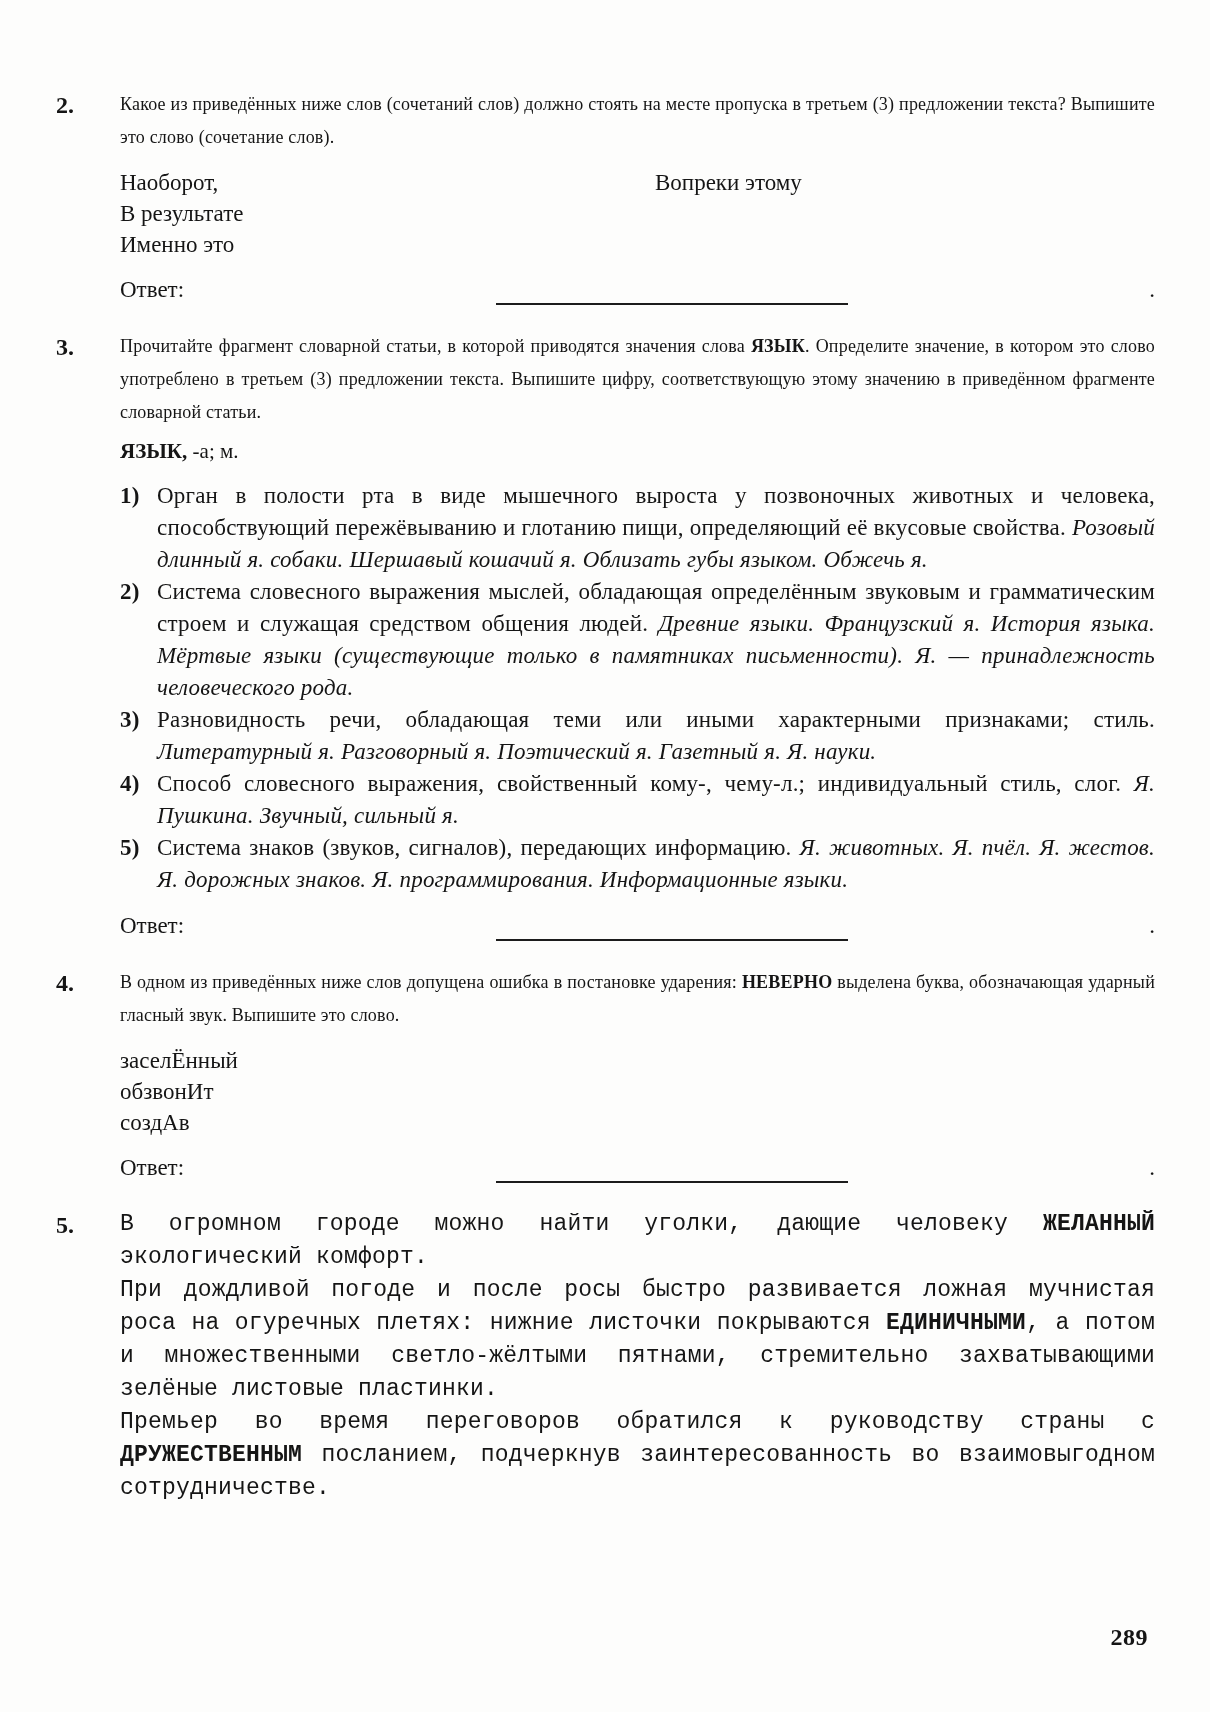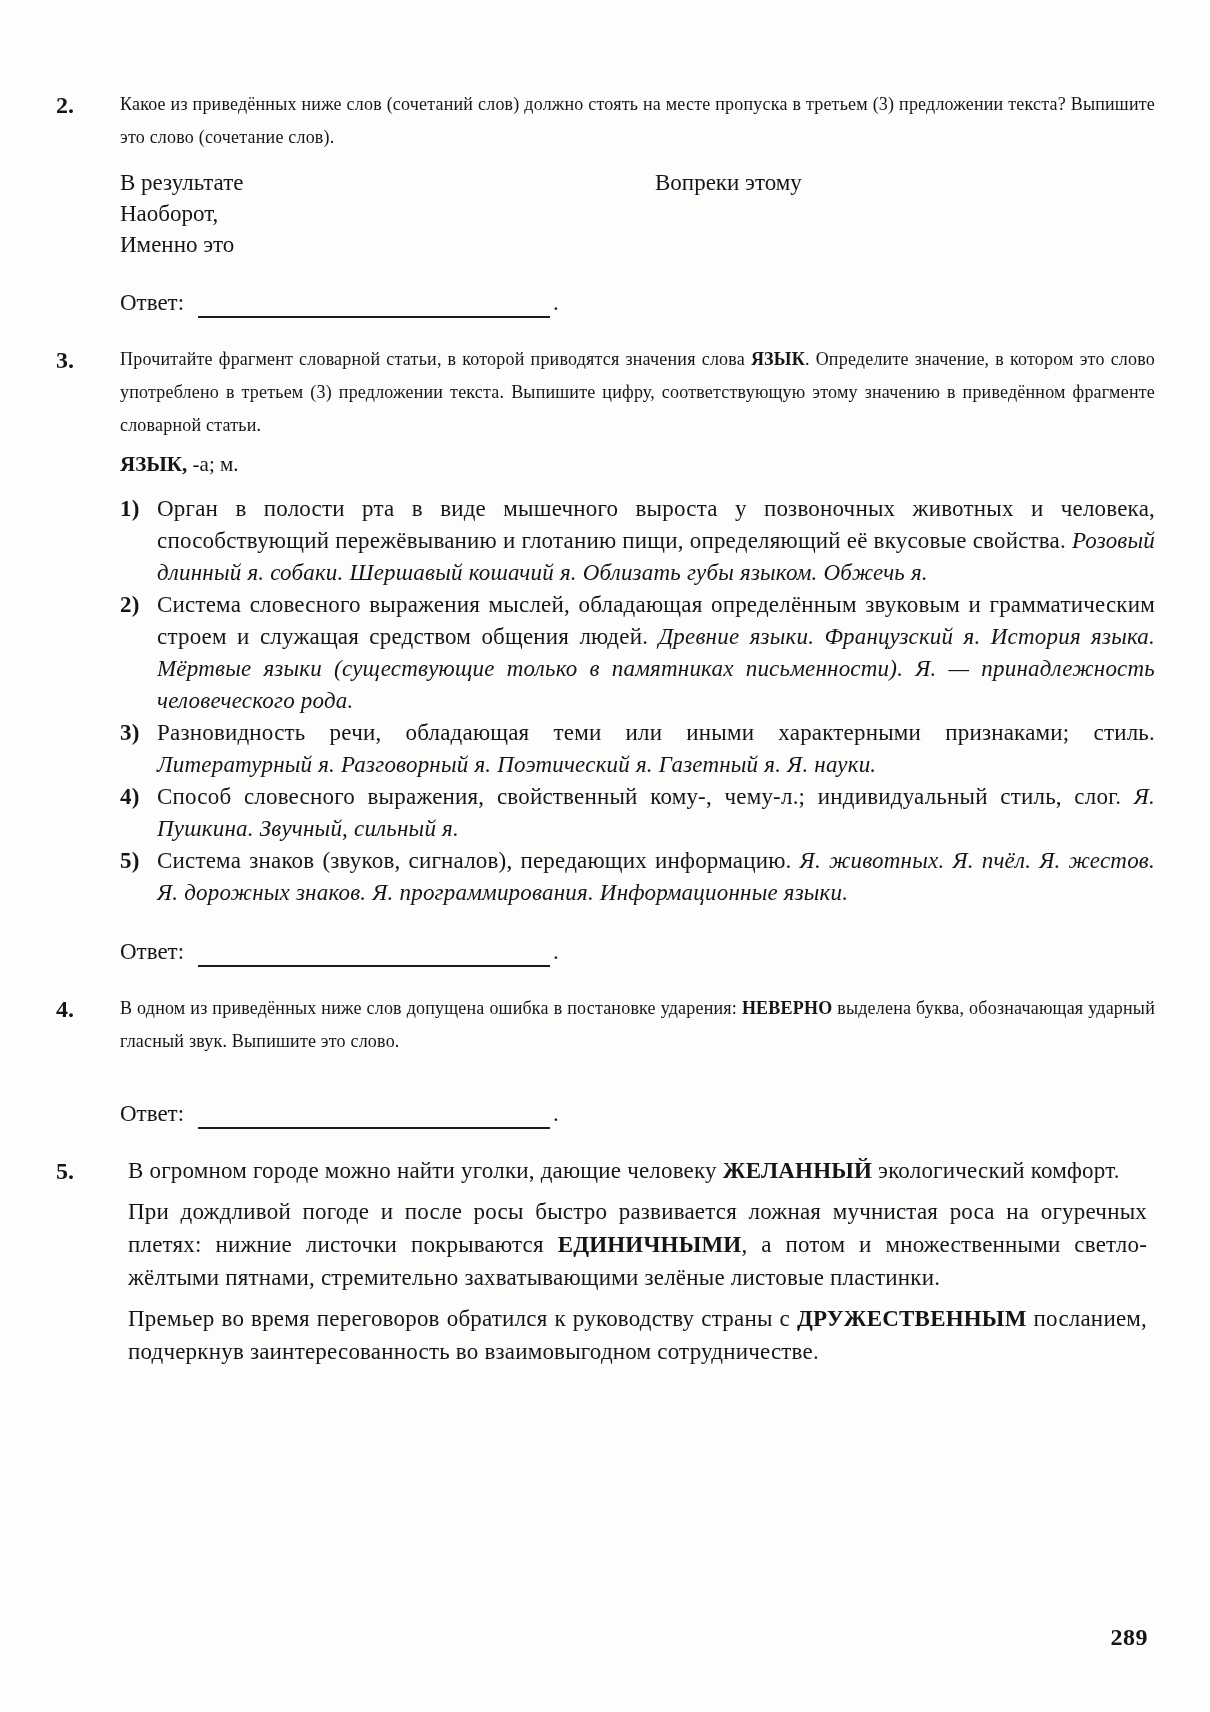--- a/index.html
+++ b/index.html
@@ -20,54 +20,54 @@
   }
   .intro{
     margin:0;font-size:18px;line-height:33px;
     text-align:justify;letter-spacing:.2px;
   }
   .kw{font-weight:700;}
   .options{display:flex;margin-top:13px;font-size:23px;line-height:31px;}
   .col-left{width:535px;flex:0 0 535px;}
   .col-right{flex:1;}
   .opt{white-space:nowrap;}
-  .answer-row{margin-top:28px;font-size:23px;line-height:30px;display:flex;align-items:flex-end;}
+  .answer-row{margin-top:15px;font-size:23px;line-height:30px;display:flex;align-items:flex-end;justify-content:space-between;}
   .answer-label{flex:0 0 auto;}
   .answer-line{
     display:inline-block;width:352px;height:24px;
     border-bottom:2px solid #1c1c1c;margin-left:14px;
   }
   .answer-dot{margin-left:3px;}
   .gap-q{margin-top:25px;}
   .headword{margin:6px 0 12px 0;font-size:21px;line-height:33px;}
   .dict-item{
     position:relative;padding-left:37px;
     font-size:23px;line-height:32px;text-align:justify;letter-spacing:.2px;
   }
   .dnum{position:absolute;left:0;top:0;font-weight:700;}
   .ex{font-style:italic;}
-  .para{margin:8px;font-size:23px;line-height:33px;text-align:justify;letter-spacing:.2px;}
+  .para{margin:0;font-size:23px;line-height:33px;text-align:justify;letter-spacing:.2px;font-family:Liberation Mono, monospace;}
   .para-first{margin-top:13px;}
   .page-num{
     position:absolute;top:1588px;right:62px;
     font-size:24px;font-weight:700;letter-spacing:.5px;margin-top:36px;
   }
 </style>
 </head>
 <body>
 
 <div class="page">
 
   <section class="question">
     <span class="qnum">2.</span>
     <p class="intro">Какое из приведённых ниже слов (сочетаний слов) должно стоять на месте пропуска в третьем (3) предложении текста? Выпишите это слово (сочетание слов).</p>
     <div class="options">
       <div class="col-left">
+        <div class="opt">Наоборот,</div>
         <div class="opt">В результате</div>
-        <div class="opt">Наоборот,</div>
         <div class="opt">Именно это</div>
       </div>
       <div class="col-right">
         <div class="opt">Вопреки этому</div>
       </div>
     </div>
     <div class="answer-row">
       <span class="answer-label">Ответ:</span>
       <span class="answer-line"></span>
       <span class="answer-dot">.</span>
@@ -99,20 +99,25 @@
       <span class="answer-label">Ответ:</span>
       <span class="answer-line"></span>
       <span class="answer-dot">.</span>
     </div>
   </section>
 
   <section class="question gap-q">
     <span class="qnum">4.</span>
     <p class="intro"><span>В одном из приведённых ниже слов допущена ошибка в постановке ударения: </span><span class="kw">НЕВЕРНО</span><span> выделена буква, обозначающая ударный гласный звук. Выпишите это слово.</span></p>
     <div class="options">
+      <div class="col-left">
+        <div class="opt">заселЁнный</div>
+        <div class="opt">обзвонИт</div>
+        <div class="opt">создАв</div>
+      </div>
     </div>
     <div class="answer-row">
       <span class="answer-label">Ответ:</span>
       <span class="answer-line"></span>
       <span class="answer-dot">.</span>
     </div>
   </section>
 
   <section class="question gap-q">
     <span class="qnum">5.</span>

